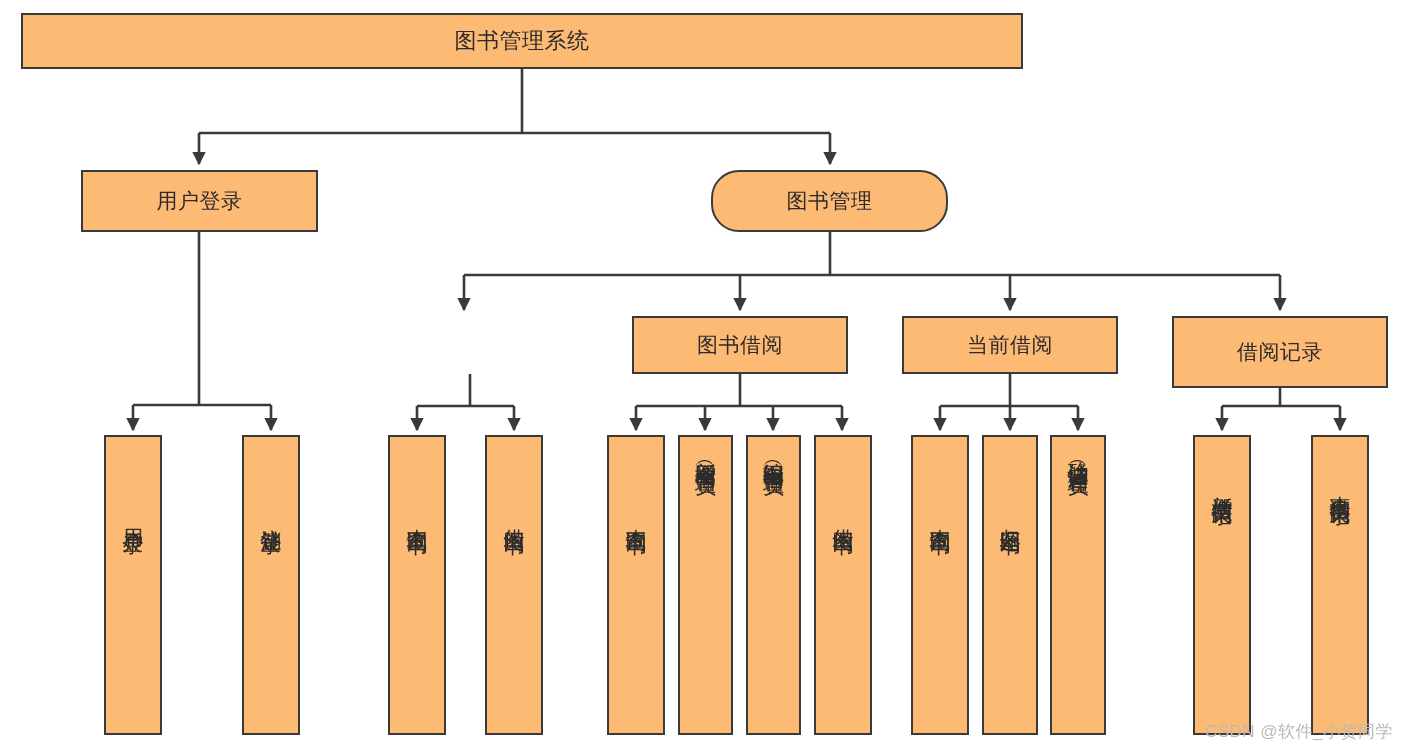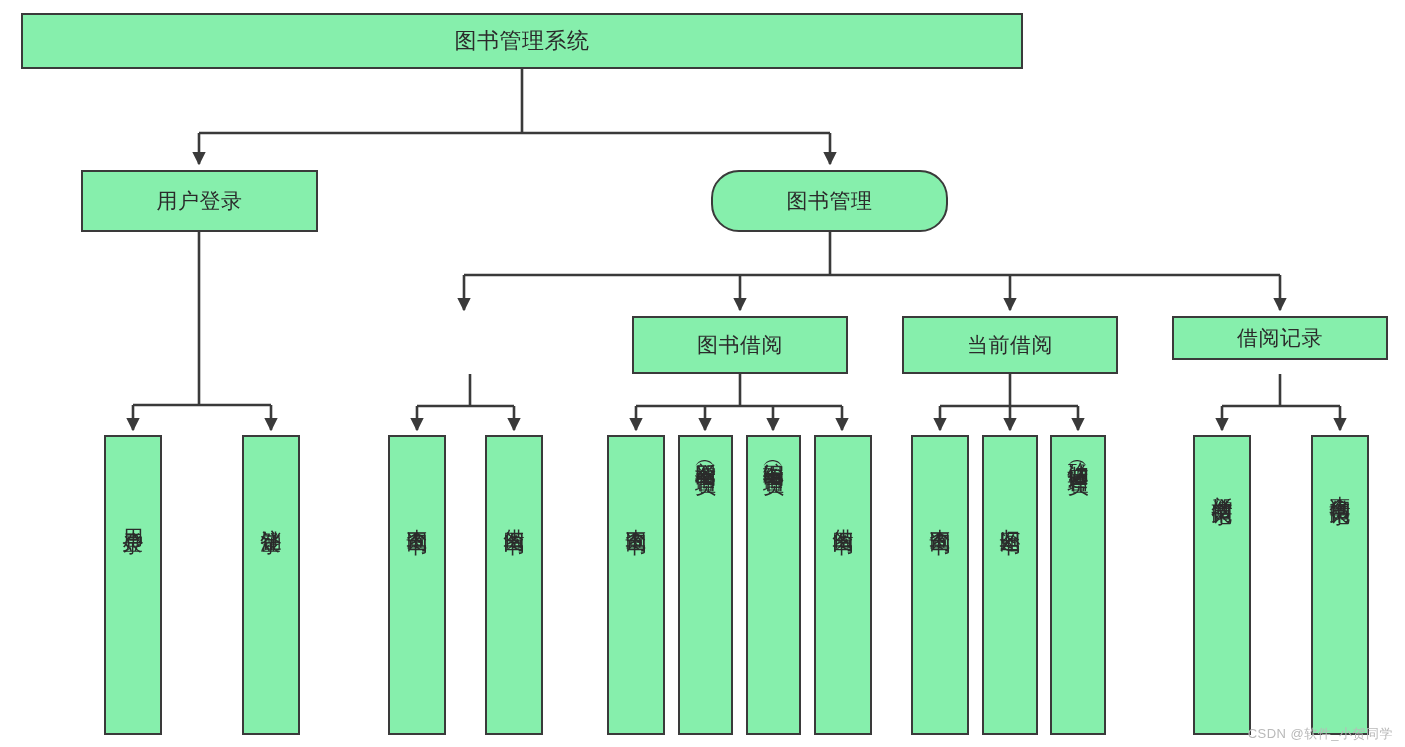--- a/index.html
+++ b/index.html
@@ -13,21 +13,21 @@
   #canvas {
     position: relative;
     width: 1405px;
     height: 747px;
     background: #ffffff;
     overflow: hidden;
   }
   .node {
     position: absolute;
     box-sizing: border-box;
-    background: #86efac;
+    background: #fdba74;
     border: 2.2px solid #3a3a3a;
     display: flex;
     align-items: center;
     justify-content: center;
     color: #2b2b2b;
   }
   .node .label {
     display: block;
     text-align: center;
     line-height: 1.18;
@@ -60,21 +60,21 @@
     left: 0;
     top: 0;
     width: 1405px;
     height: 747px;
     pointer-events: none;
   }
   .watermark {
     position: absolute;
     right: 12px;
     bottom: 4px;
-    font-size: 13px;
+    font-size: 17px;
     color: #b9b9b9;
     white-space: nowrap;
     letter-spacing: 0.5px;
   }
 </style>
 </head>
 <body>
 
 <div id="canvas">
 
@@ -138,21 +138,21 @@
   <div class="node horiz" style="left:711px; top:170px; width:237px; height:62px;border-radius:28px;">
     <span class="label">图书管理</span>
   </div>
 
   <div class="node horiz" style="left:632px; top:316px; width:216px; height:58px;">
     <span class="label">图书借阅</span>
   </div>
   <div class="node horiz" style="left:902px; top:316px; width:216px; height:58px;">
     <span class="label">当前借阅</span>
   </div>
-  <div class="node horiz" style="left:1172px; top:316px; width:216px; height:44px;">
+  <div class="node horiz" style="left:1172px; top:316px; width:216px; height:72px;">
     <span class="label">借阅记录</span>
   </div>
 
   <div class="node vert" style="left:104px; top:435px; width:58px; height:300px; padding-top:75px;">
     <span class="label">用户登录</span>
   </div>
   <div class="node vert" style="left:242px; top:435px; width:58px; height:300px; padding-top:75px;">
     <span class="label">注销登录</span>
   </div>
 

